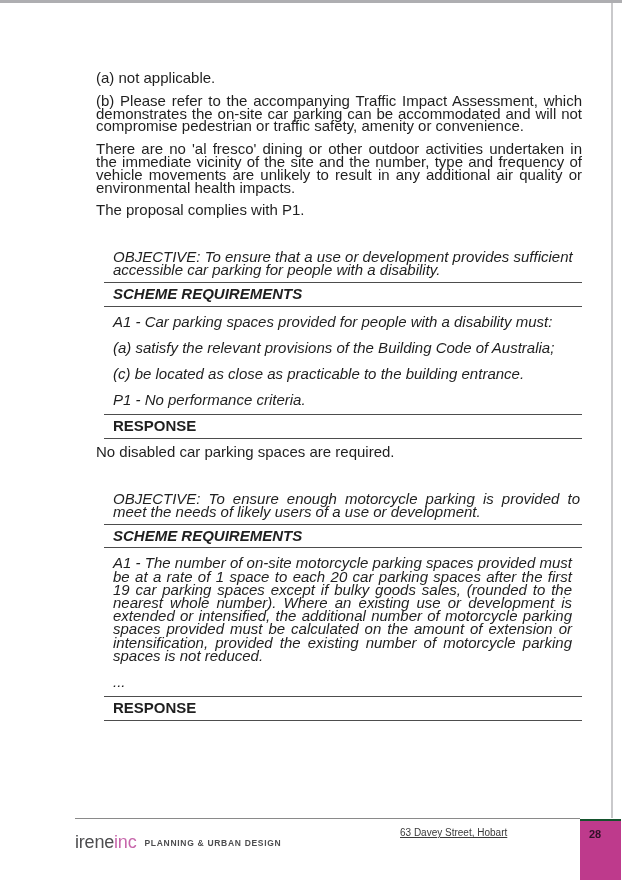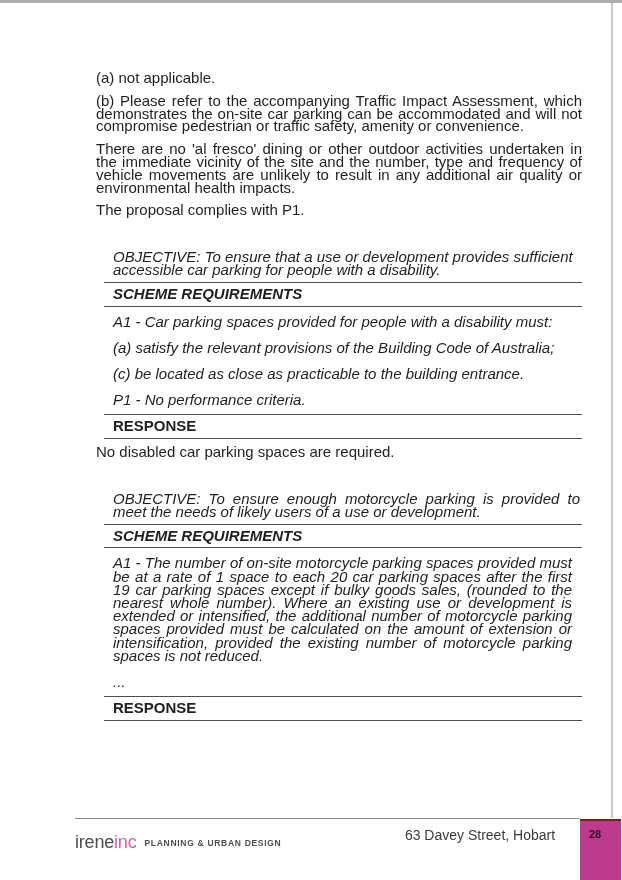--- a/index.html
+++ b/index.html
@@ -54,26 +54,26 @@
   .tagline {
     font-size: 8.5px;
     font-weight: bold;
     color: #4d4d4f;
     letter-spacing: 0.7px;
     margin-left: 8px;
     vertical-align: 2px;
   }
   .address {
     position: absolute; left: 400px; top: 827px; width: 160px;
-    text-align: center; font-size: 14px; color: #3a3a3a;
+    text-align: left; font-size: 10px; color: #3a3a3a; text-decoration: underline;
   }
   .pagebox {
     position: absolute; left: 580px; top: 819px; width: 41px; height: 61px;
     background: #be3a8c;
-    border-top: 2px solid #7f1d1d;
+    border-top: 2px solid #14532d;
     box-sizing: border-box;
   }
   .pagebox span {
     display: block; margin: 7px 0 0 9px;
     font-size: 11px; font-weight: bold; color: #321128;
   }
 </style>
 </head>
 <body>
 

